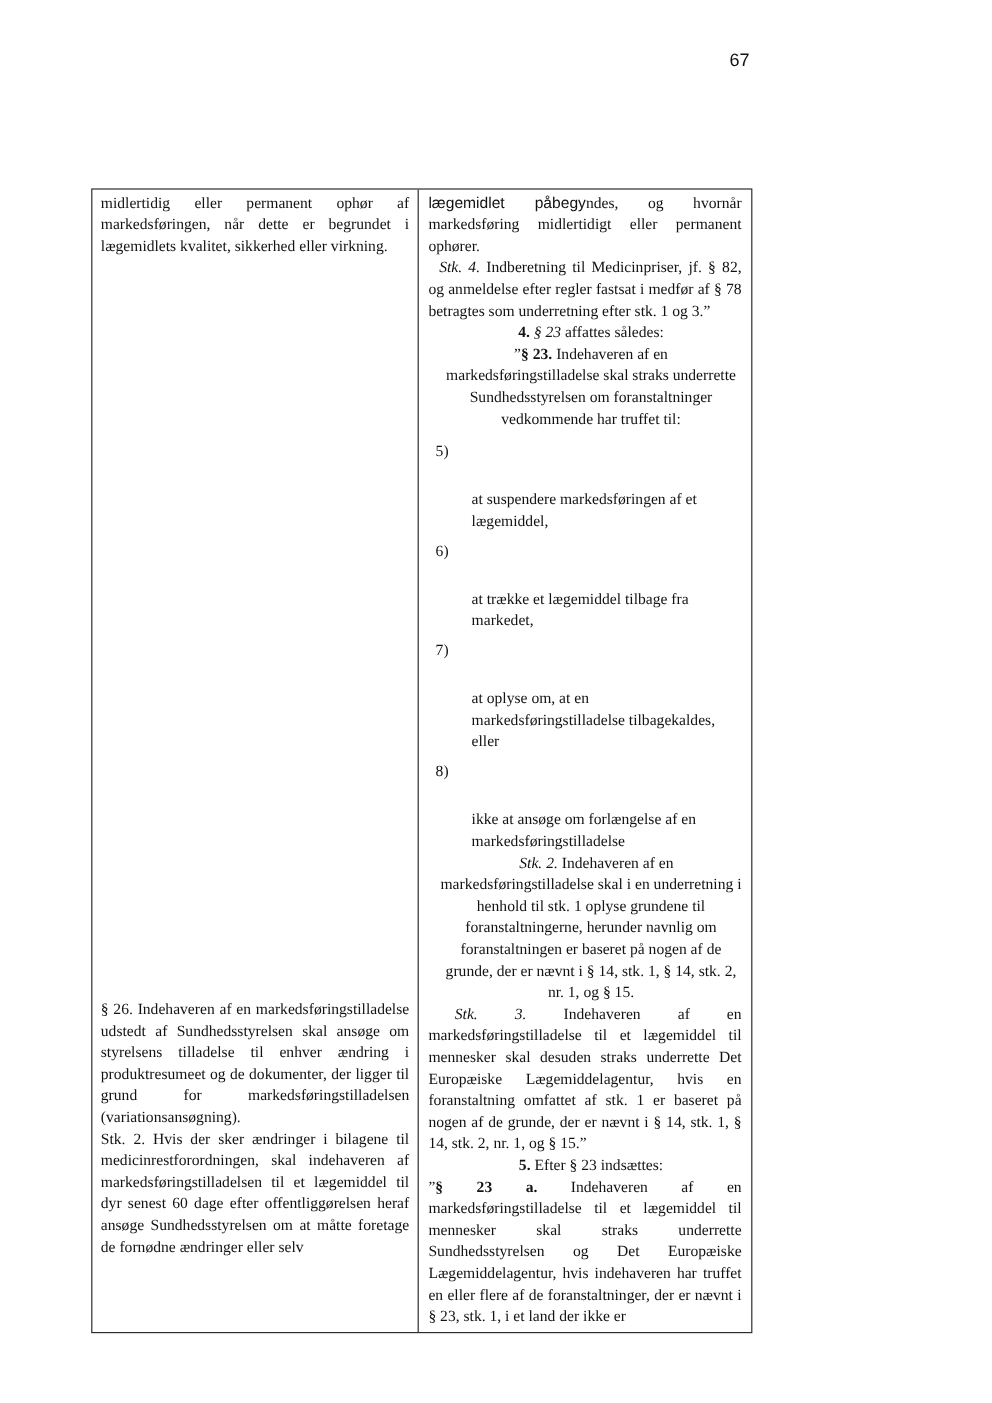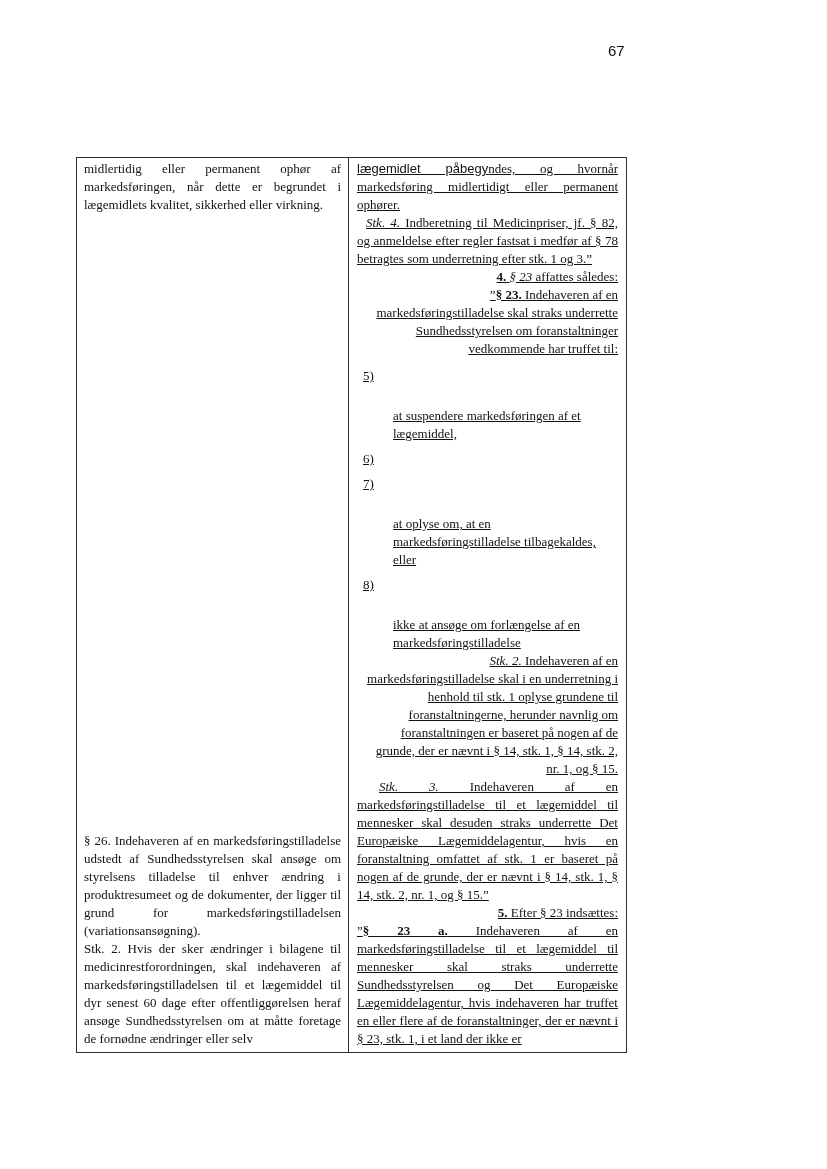--- a/index.html
+++ b/index.html
@@ -30,24 +30,23 @@
   }
   .cell{box-sizing:border-box;}
   .cell-left{
     width:272px;
     border-right:1px solid #2e2e2e;
     padding:2px 7px 4px 7px;
   }
   .cell-right{
     flex:1;
     padding:2px 8px 4px 8px;
-    text-decoration:underline;
   }
   .cell p{margin:0;text-align:justify;}
-  p.left-al{text-align:right;margin-left:10px;}
+  p.left-al{text-align:center;margin-left:10px;}
   .ind{text-indent:9px;}
   .ind-lg{text-indent:22px;}
   .mt7{margin-top:7px;}
   .mt9{margin-top:9px;}
   .mt10{margin-top:10px;}
   .mt28{margin-top:28px;}
   .mt30{margin-top:30px;}
   .spacer-left{height:618px;}
   .s-b{font-weight:bold;}
   .s-i{font-style:italic;}
@@ -90,20 +89,21 @@
       <p class="mt9 ind"><span class="s-i">Stk. 4.</span><span> Indberetning til Medicinpriser, jf. § 82, og anmeldelse efter regler fastsat i medfør af § 78 betragtes som underretning efter stk. 1 og 3.”</span></p>
       <p class="mt30 left-al"><span class="s-b">4.</span><span> </span><span class="s-i">§ 23</span><span> affattes således:</span></p>
       <p class="mt9 left-al"><span>”</span><span class="s-b">§ 23.</span><span> Indehaveren af en markedsføringstilladelse skal straks underrette Sundhedsstyrelsen om foranstaltninger vedkommende har truffet til:</span></p>
       <div class="num-list">
           <div class="li">
             <span class="li-num">5)</span>
             <span class="li-text">at suspendere markedsføringen af et lægemiddel,</span>
           </div>
           <div class="li">
             <span class="li-num">6)</span>
+            <span class="li-text">at trække et lægemiddel tilbage fra markedet,</span>
           </div>
           <div class="li">
             <span class="li-num">7)</span>
             <span class="li-text">at oplyse om, at en markedsføringstilladelse tilbagekaldes, eller</span>
           </div>
           <div class="li">
             <span class="li-num">8)</span>
             <span class="li-text">ikke at ansøge om forlængelse af en markedsføringstilladelse</span>
           </div>
         </div>

